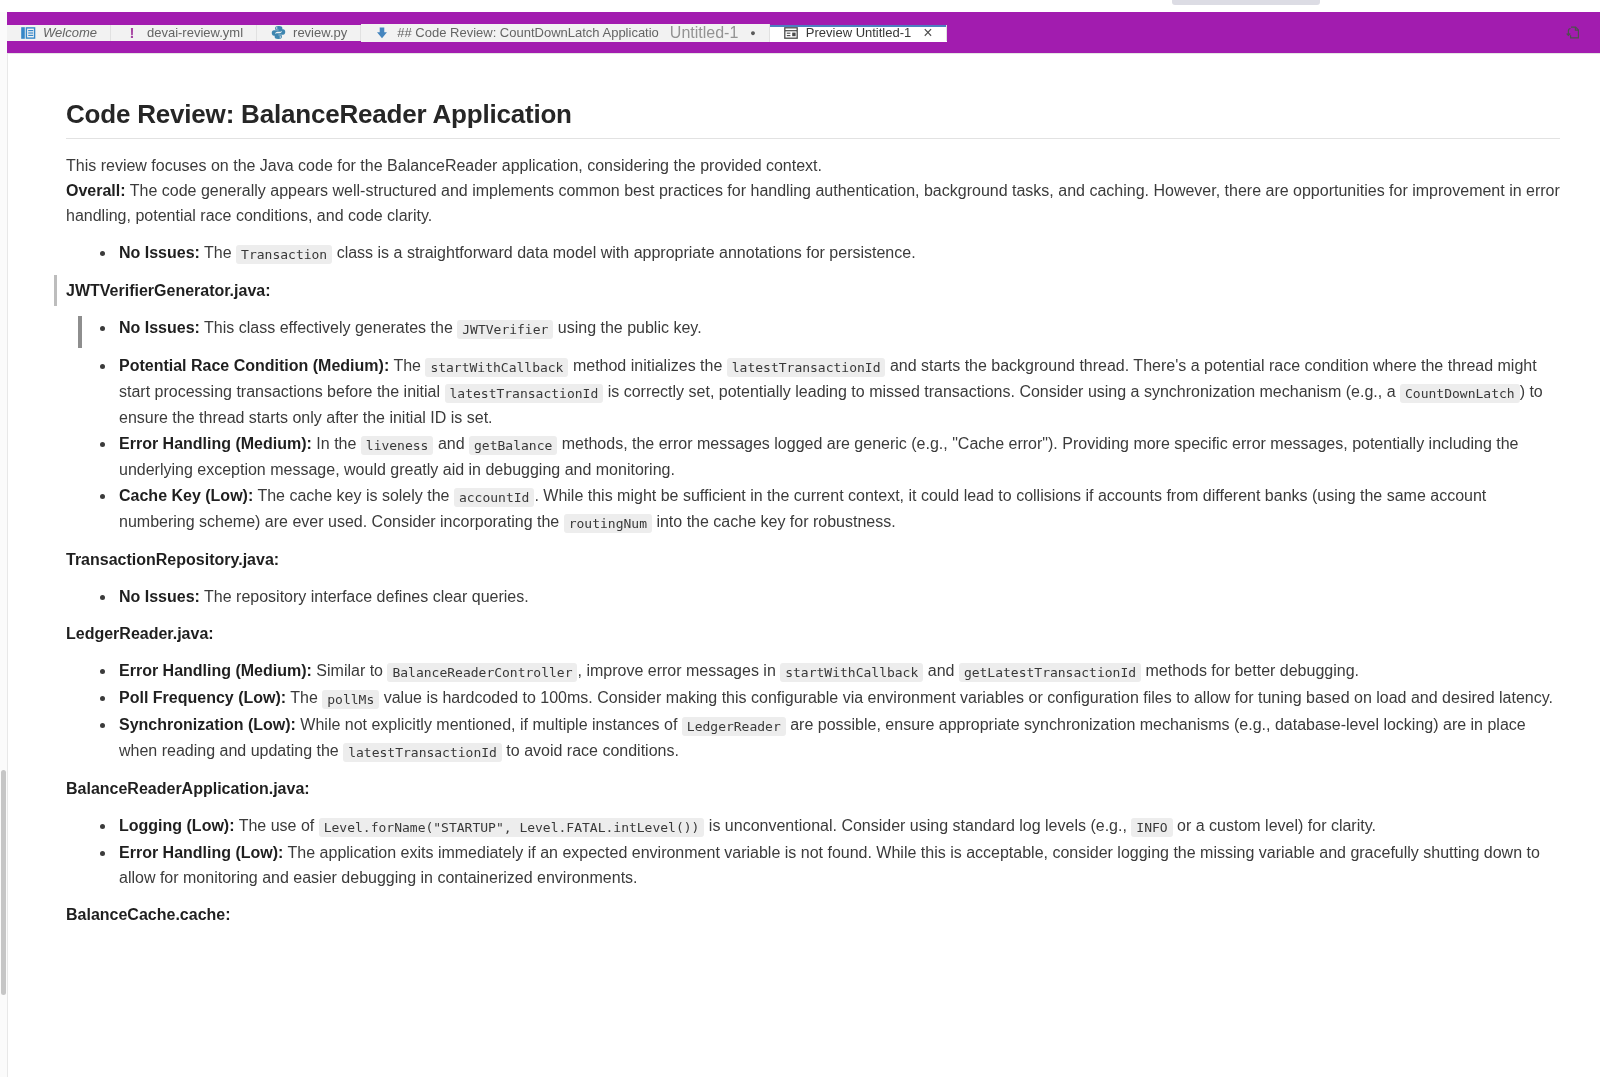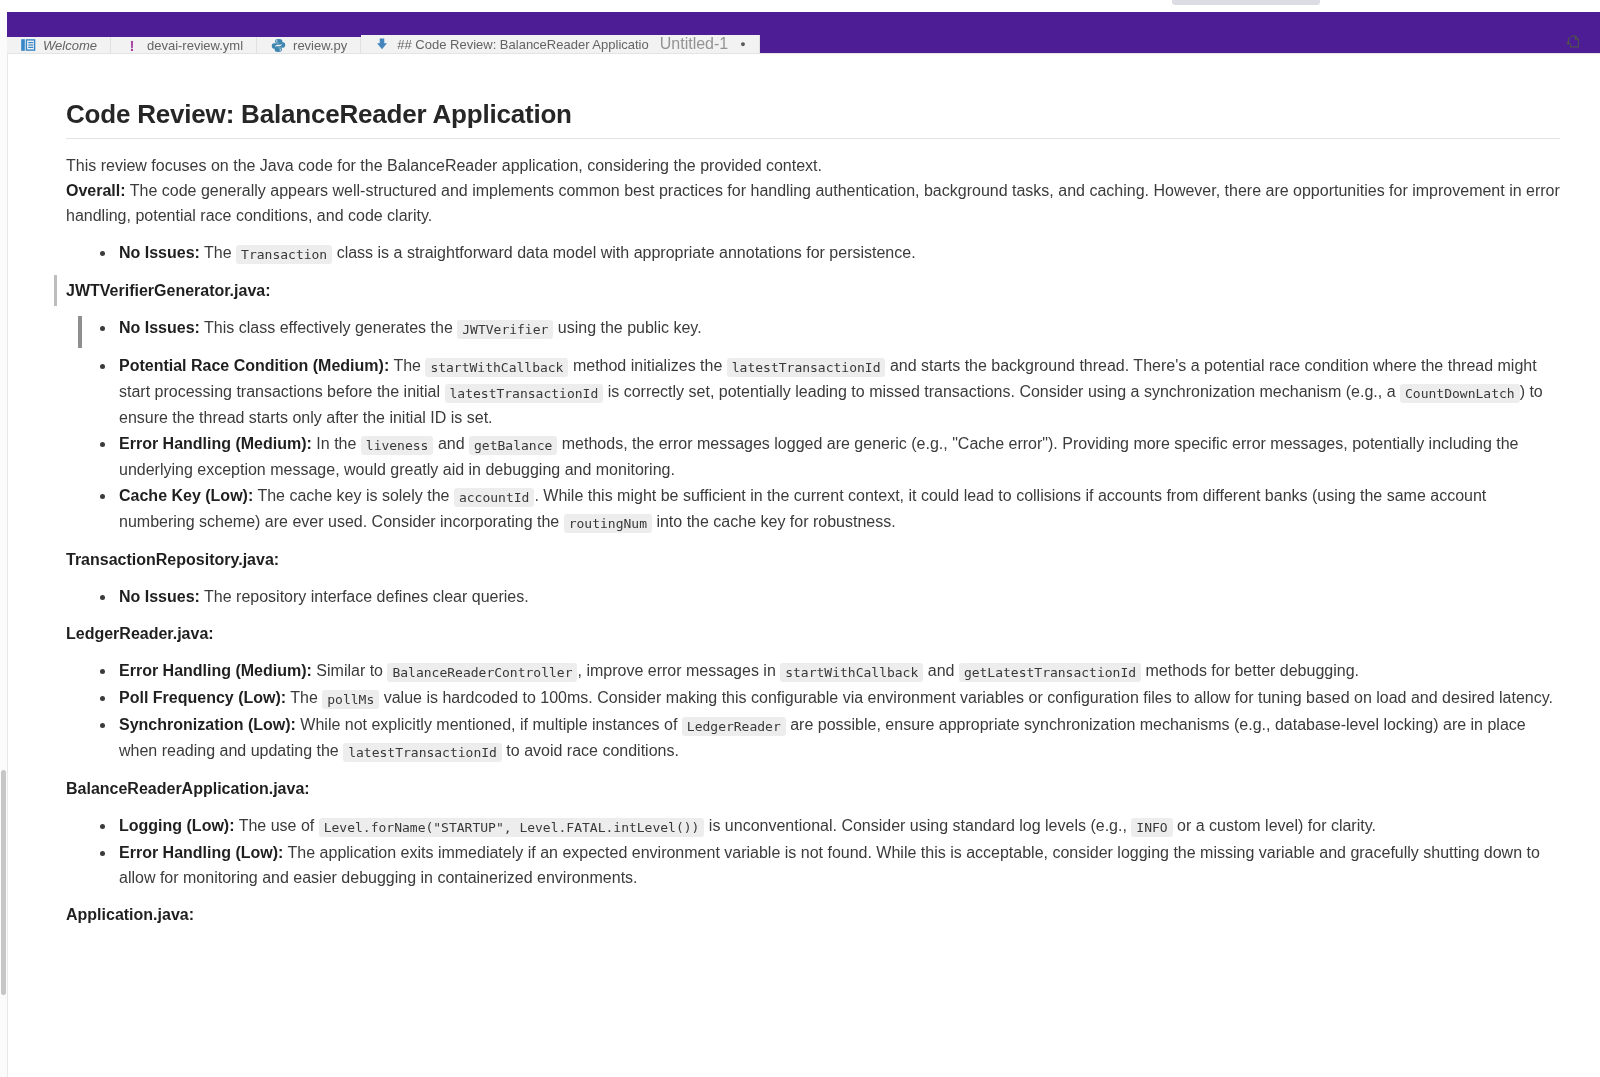--- a/index.html
+++ b/index.html
@@ -5,22 +5,22 @@
   html,body{margin:0;padding:0}
   body{
     width:1600px;height:1077px;overflow:hidden;position:relative;
     background:#ffffff;font-family:"Liberation Sans",sans-serif;
     -webkit-font-smoothing:antialiased;
   }
   
   .topstrip{position:absolute;top:0;left:0;right:0;height:12px;background:#ffffff;z-index:3}
   .palette-remnant{position:absolute;top:0;left:1172px;width:148px;height:5px;
     background:#dcdce4;border-radius:0 0 3px 3px;z-index:4}
-  .tabbar{position:absolute;top:12px;left:7px;right:0;height:41px;background:#4c1d95;
-    border-bottom:1px solid #e4e4e4;display:flex;align-items:flex-end;z-index:2}
+  .tabbar{position:absolute;top:12px;left:7px;right:0;height:41px;background:#a21caf;
+    border-bottom:1px solid #e4e4e4;display:flex;align-items:center;z-index:2}
   .tab{display:flex;align-items:center;gap:7px;padding:0 13px;border-right:1px solid #e1e1e1;
     font-size:13px;color:#646464;cursor:pointer;position:relative;white-space:nowrap;background:#f2f2f2}
   .tab.italic .tab-label{font-style:italic}
   .tab.active{background:#ffffff;color:#383838;z-index:2;box-shadow:0 1px 0 0 #ffffff}
   .tab.active::after{content:"";position:absolute;top:0;left:0;right:0;height:2.5px;background:var(--active-border)}
   .tab-icon{display:flex;align-items:center;justify-content:center;width:16px;height:16px;flex:none}
   .yaml-glyph{font-weight:700;font-size:15px;line-height:1}
   .tab-desc{color:#939393;font-size:16px;margin-left:4px}
   .tab-dirty{font-size:9px;color:#5a5a5a;margin-left:5px}
   .tab-close{font-size:16px;color:#4f4f4f;margin-left:5px;line-height:14px}
@@ -83,23 +83,36 @@
         </svg>
       </span>
       <span class="tab-label">review.py</span>
     </div>
     <div class="tab">
       <span class="tab-icon">
         <svg width="14" height="14" viewBox="0 0 16 16">
     <path fill="#4585be" d="M5.4 1.8h5.2v5.4h3.1L8 13.9 2.3 7.2h3.1z"></path>
         </svg>
       </span>
-      <span class="tab-label">## Code Review: BalanceReader Applicatio</span>
+      <span class="tab-label">## Code Review: CountDownLatch Applicatio</span>
       <span class="tab-desc">Untitled-1</span>
       <span class="tab-dirty">●</span>
+    </div>
+    <div class="tab active">
+      <span class="tab-icon">
+        <svg width="16" height="16" viewBox="0 0 16 16">
+    <rect x="1.8" y="2.8" width="12.4" height="10.4" fill="none" stroke="#4a4a4a" stroke-width="1.3"></rect>
+    <line x1="2" y1="5.7" x2="14" y2="5.7" stroke="#4a4a4a" stroke-width="1.2"></line>
+    <line x1="3.8" y1="8.2" x2="7.4" y2="8.2" stroke="#4a4a4a" stroke-width="1.1"></line>
+    <line x1="3.8" y1="10.6" x2="7.4" y2="10.6" stroke="#4a4a4a" stroke-width="1.1"></line>
+    <rect x="9.2" y="7.6" width="3.4" height="3.6" fill="#4a4a4a"></rect>
+        </svg>
+      </span>
+      <span class="tab-label">Preview Untitled-1</span>
+      <span class="tab-close">×</span>
     </div>
     <div class="tabbar-spacer"></div>
   <div class="editor-actions">
     <div class="action-btn">
       <span class="tab-icon">
         <svg width="17" height="17" viewBox="0 0 16 16" fill="none" stroke="#4f4f4f" stroke-width="1.2">
           <path d="M6 2.6h4.6l2.8 2.8v8H5.6v-2.6"></path>
           <path d="M10.4 2.6v3h3"></path>
           <path d="M3.4 10.8V6.4c0-1.5.9-2.4 2.2-2.4"></path>
           <path d="M1.7 9l1.7 1.9L5.2 9"></path>
@@ -138,15 +151,15 @@
       <ul>
         <li><strong>Error Handling (Medium):</strong> Similar to <code>BalanceReaderController</code>, improve error messages in <code>startWithCallback</code> and <code>getLatestTransactionId</code> methods for better debugging.</li>
         <li><strong>Poll Frequency (Low):</strong> The <code>pollMs</code> value is hardcoded to 100ms. Consider making this configurable via environment variables or configuration files to allow for tuning based on load and desired latency.</li>
         <li><strong>Synchronization (Low):</strong> While not explicitly mentioned, if multiple instances of <code>LedgerReader</code> are possible, ensure appropriate synchronization mechanisms (e.g., database-level locking) are in place when reading and updating the <code>latestTransactionId</code> to avoid race conditions.</li>
       </ul>
       <p><strong>BalanceReaderApplication.java:</strong></p>
       <ul>
         <li><strong>Logging (Low):</strong> The use of <code>Level.forName("STARTUP", Level.FATAL.intLevel())</code> is unconventional. Consider using standard log levels (e.g., <code>INFO</code> or a custom level) for clarity.</li>
         <li><strong>Error Handling (Low):</strong> The application exits immediately if an expected environment variable is not found. While this is acceptable, consider logging the missing variable and gracefully shutting down to allow for monitoring and easier debugging in containerized environments.</li>
       </ul>
-      <p><strong>Application.java:</strong></p>
+      <p><strong>BalanceCache.cache:</strong></p>
     </div>
 </div>
 
 </body></html>

